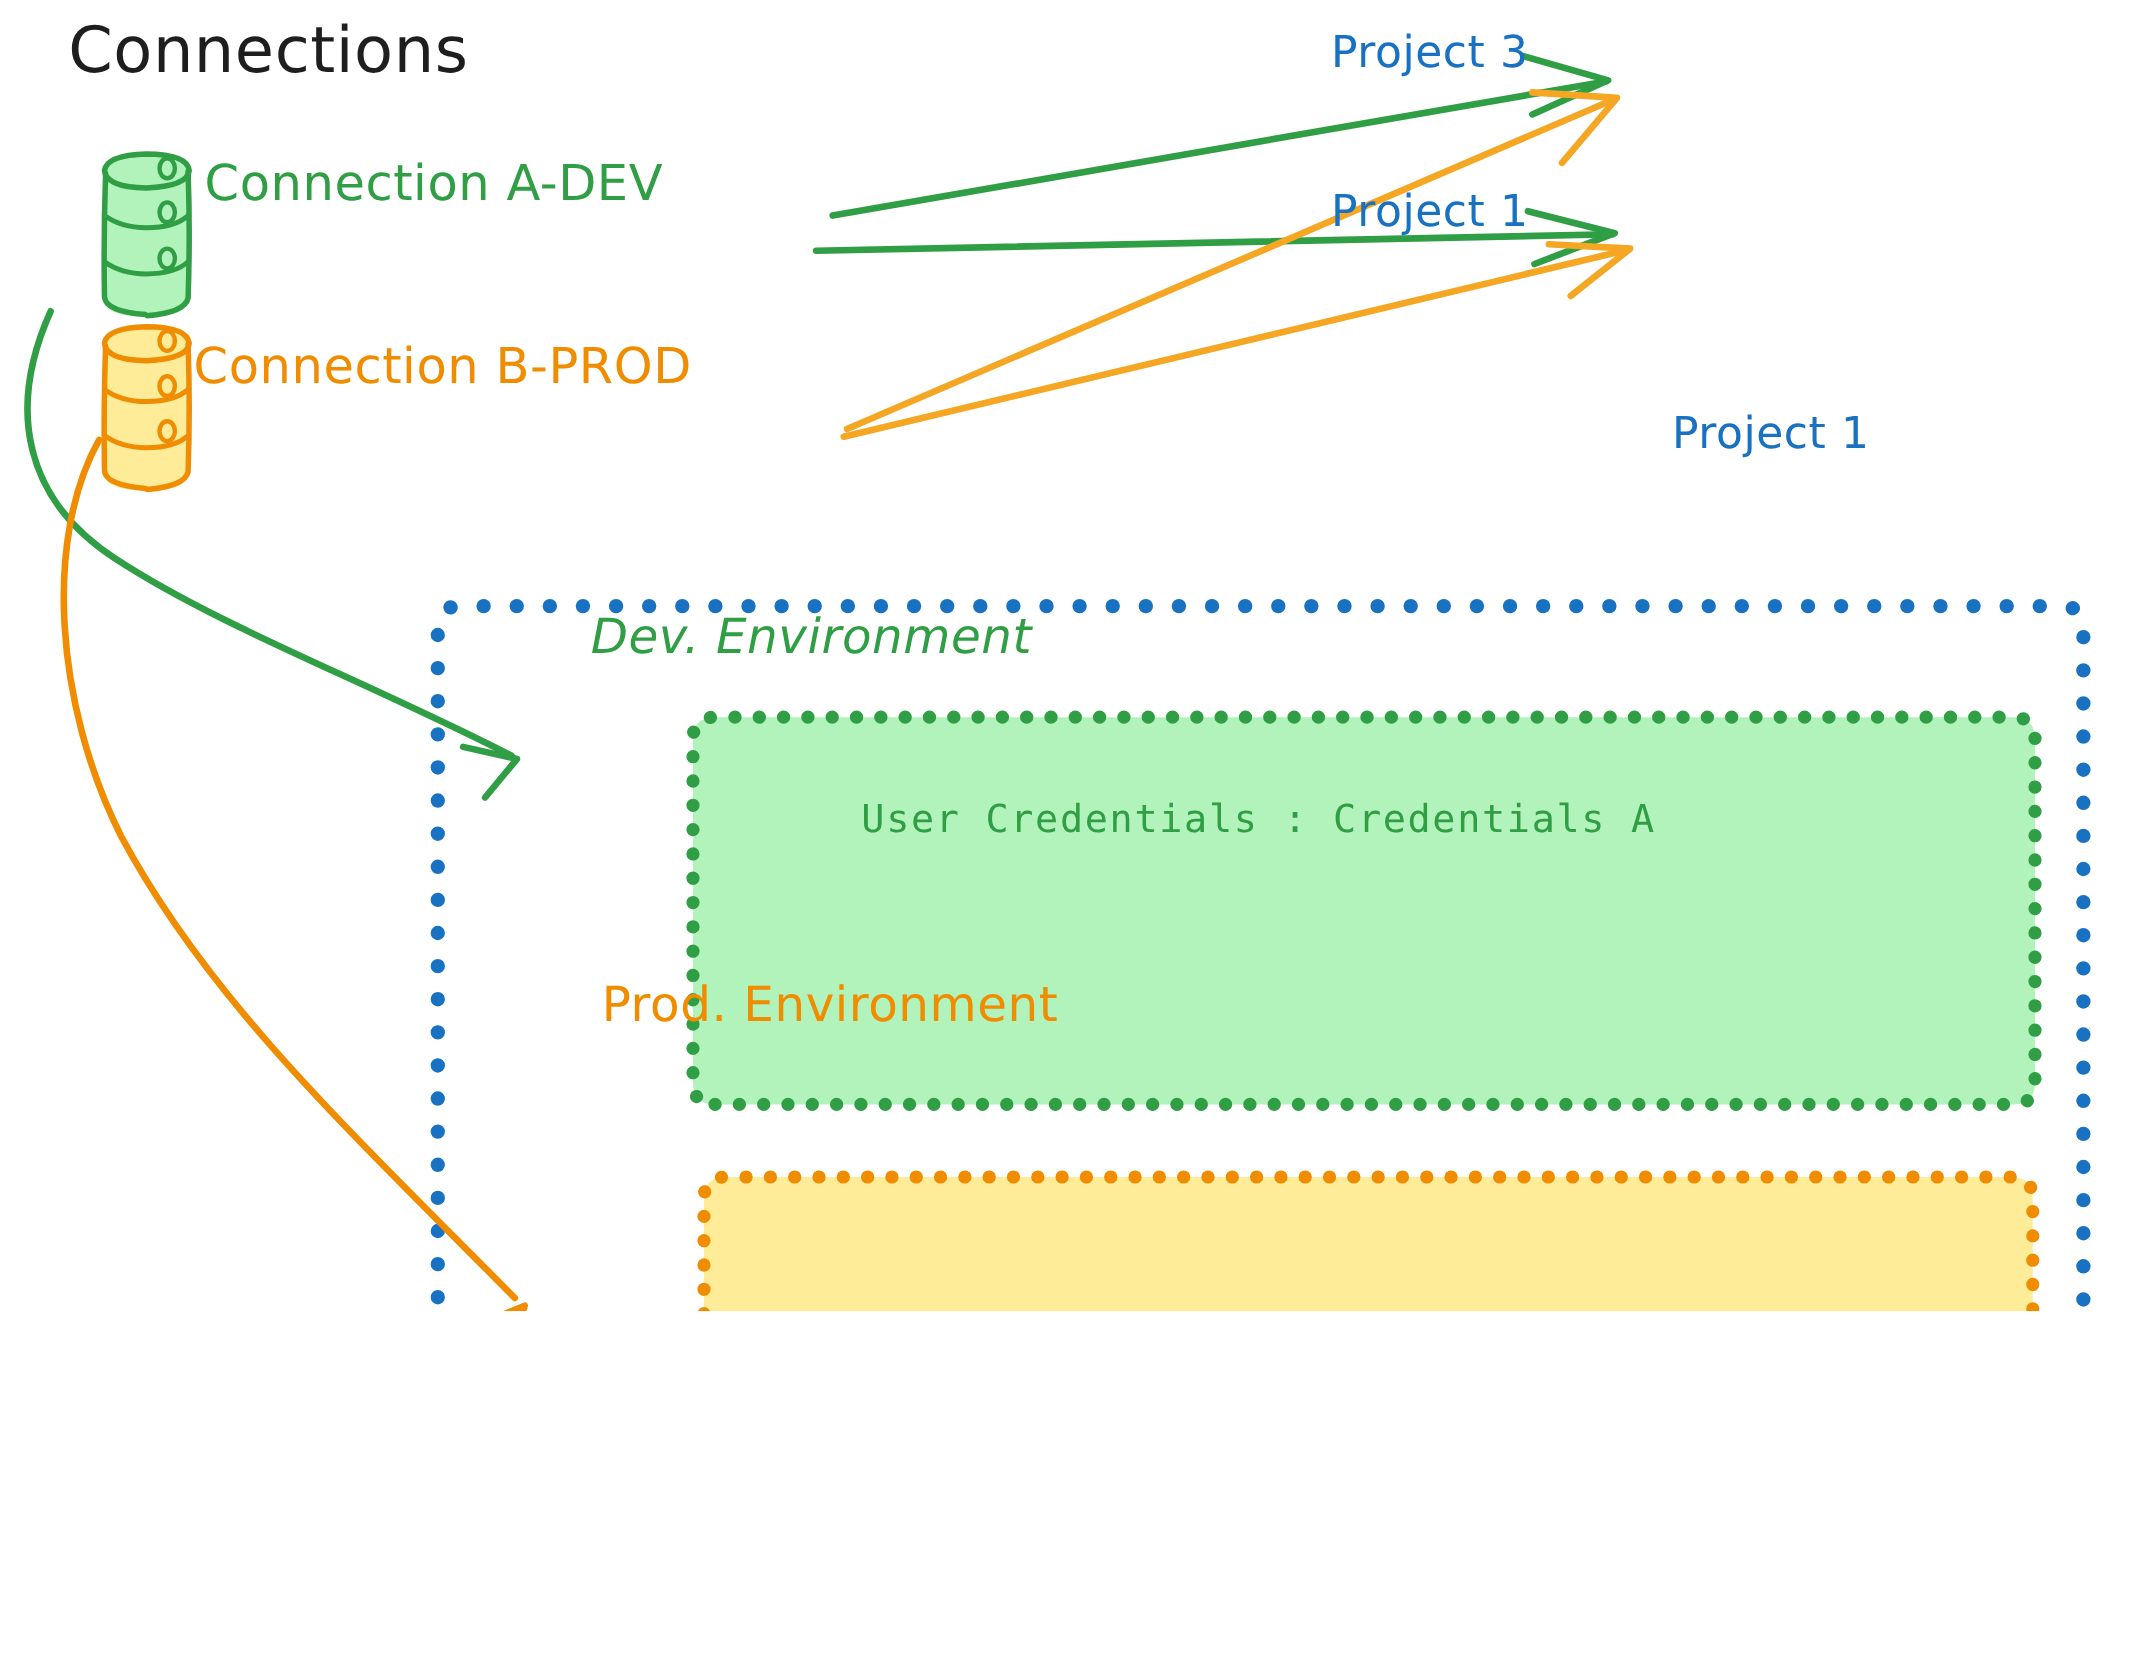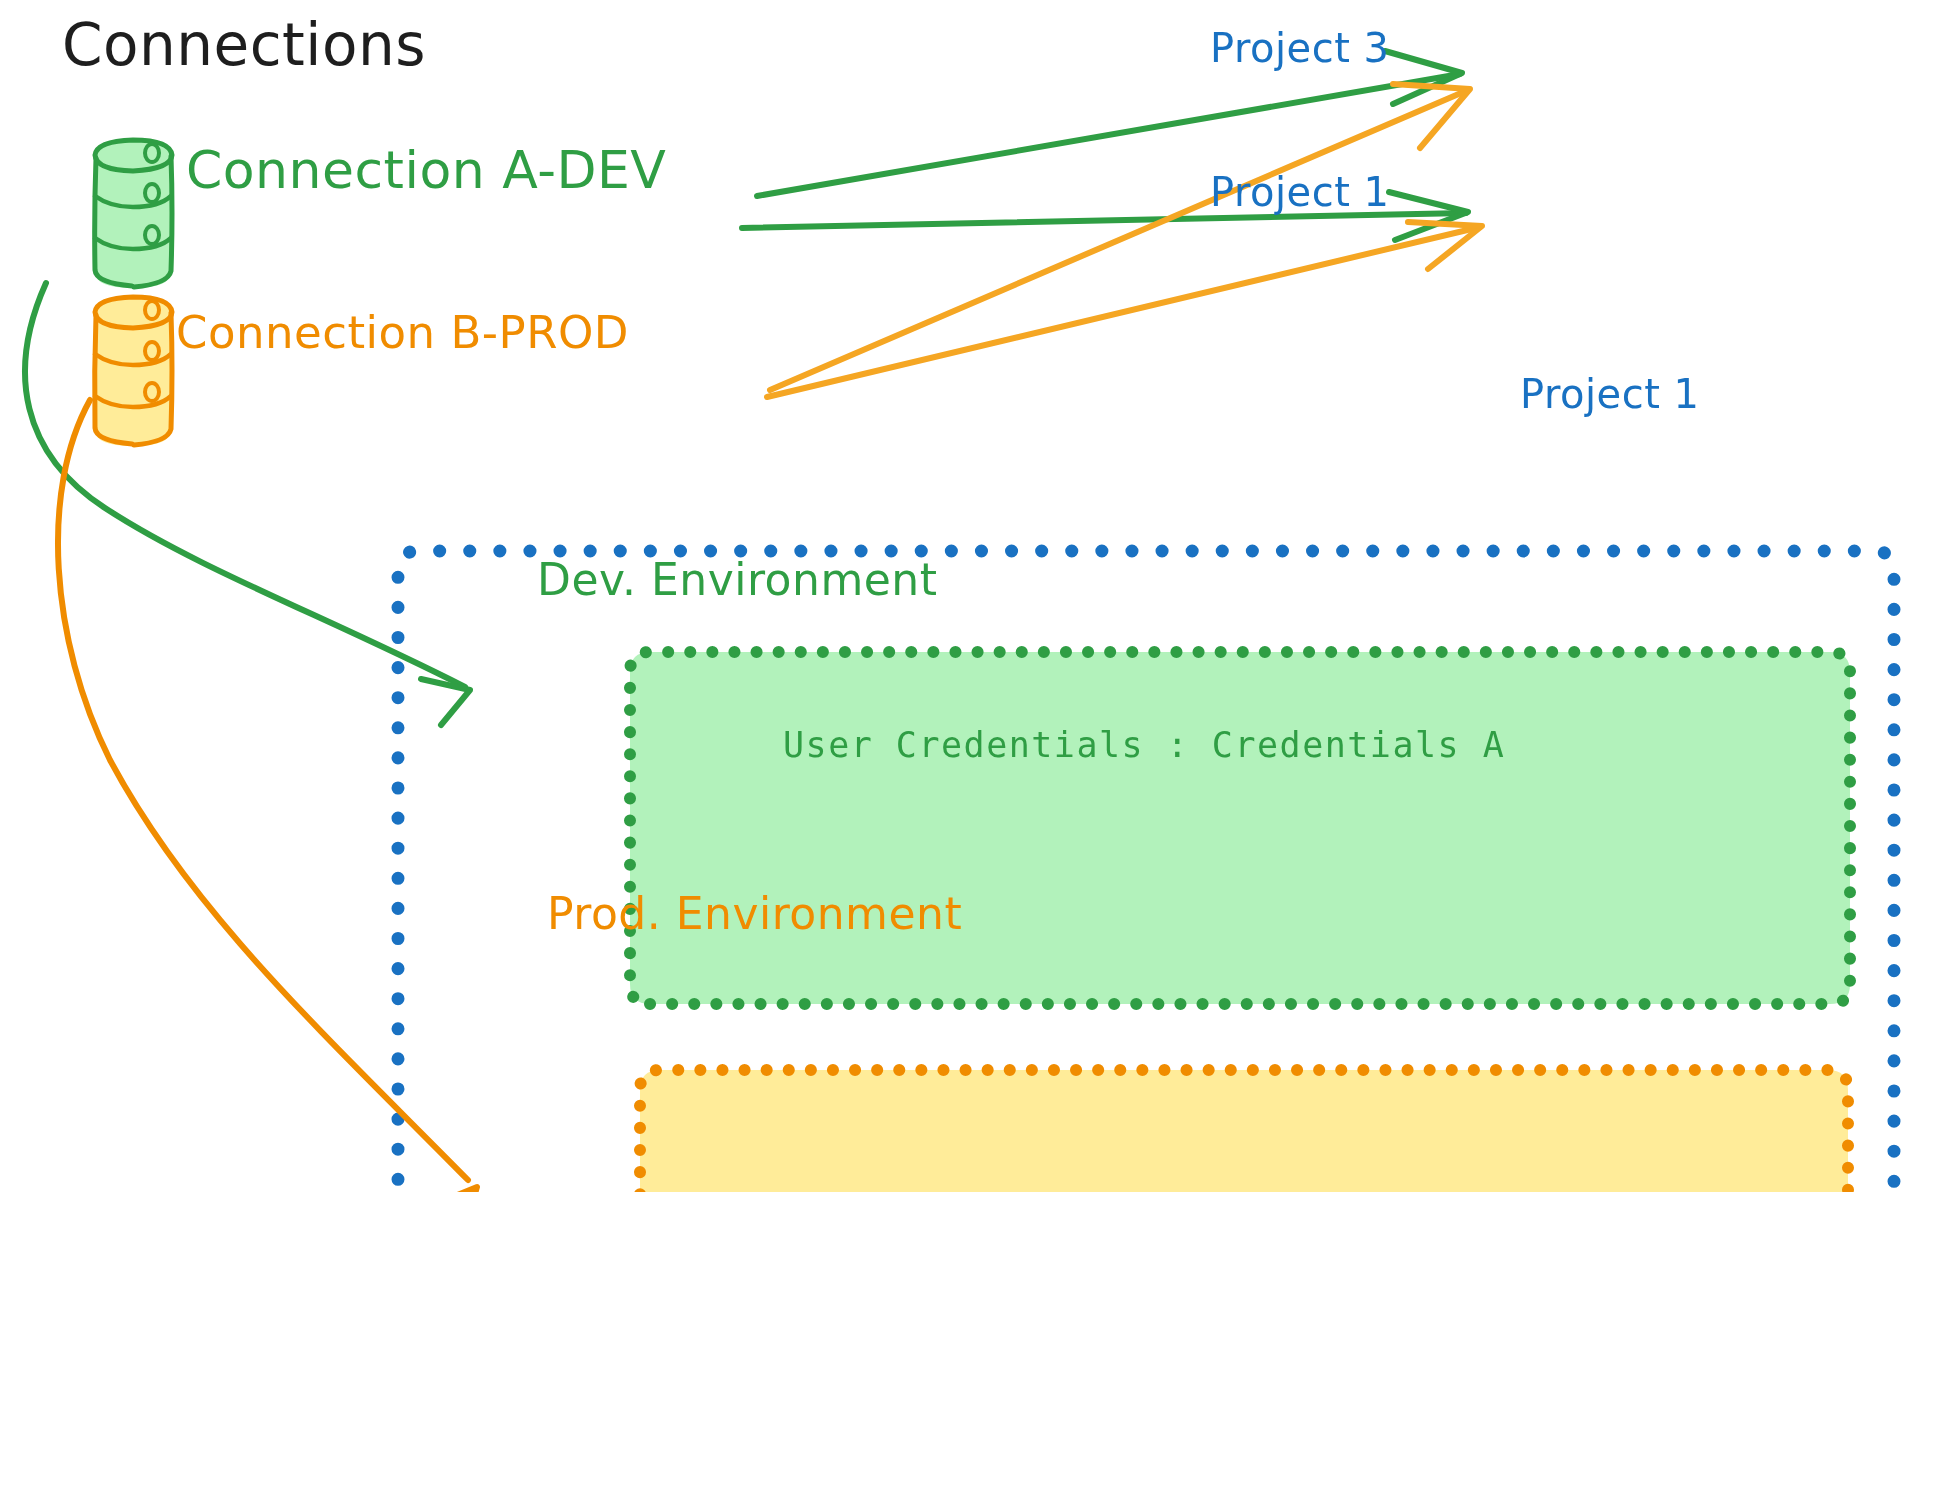--- a/index.html
+++ b/index.html
@@ -35,21 +35,21 @@
   .title-connections {
     left: 62px;
     top: 16px;
     font-size: 58px;
     color: #1e1e1e;
     font-weight: 400;
   }
   .conn-a {
     left: 186px;
     top: 144px;
-    font-size: 52px;
+    font-size: 45px;
     color: #2f9e44;
   }
   .conn-b {
     left: 176px;
     top: 310px;
     font-size: 45px;
     color: #f08c00;
   }
   .proj {
     font-size: 40px;
@@ -58,20 +58,21 @@
   .proj3 { left: 1210px; top: 28px; }
   .proj2 { left: 1210px; top: 172px; }
   .proj1 { left: 1520px; top: 342px; margin-top: 32px; }
   .env-title {
     font-size: 44px;
   }
   .dev-title {
     left: 537px;
     top: 558px;
     color: #2f9e44;
+    font-style: italic;
   }
   .prod-title {
     left: 547px;
     top: 892px;
     color: #f08c00;
   }
   .cred {
     font-family: "DejaVu Sans Mono", monospace;
     font-size: 35px;
     letter-spacing: 1.5px;

